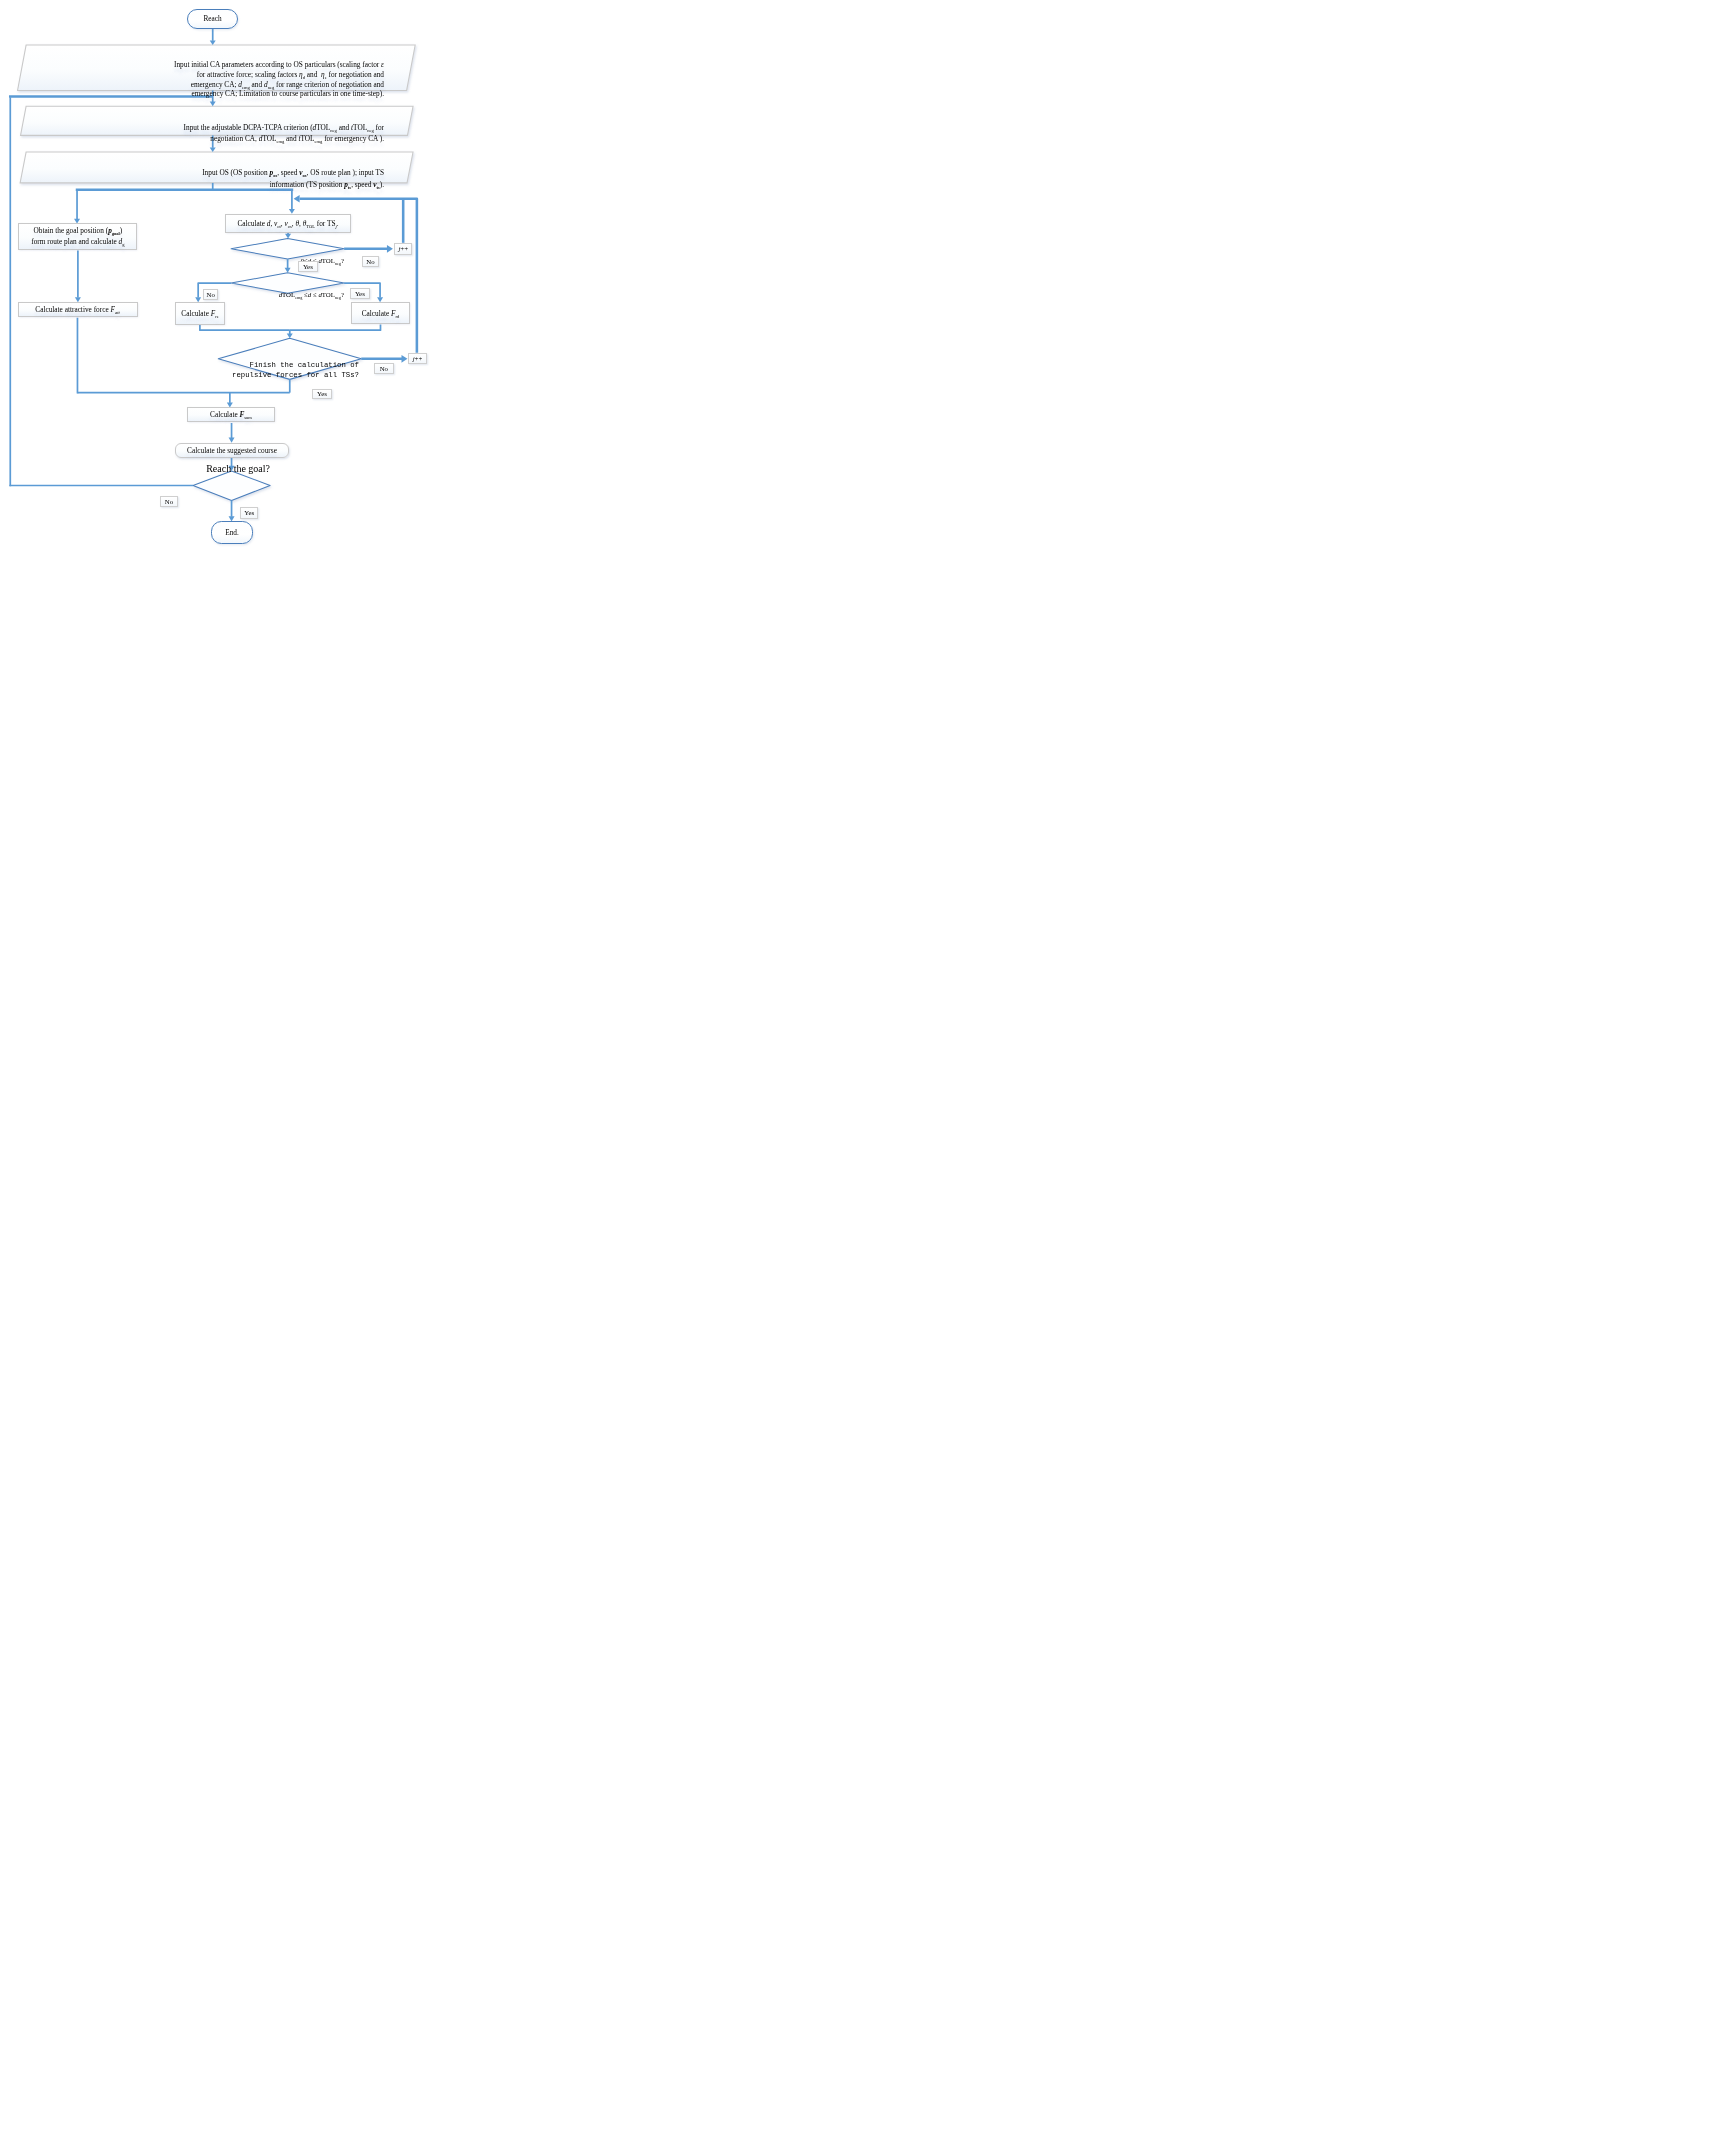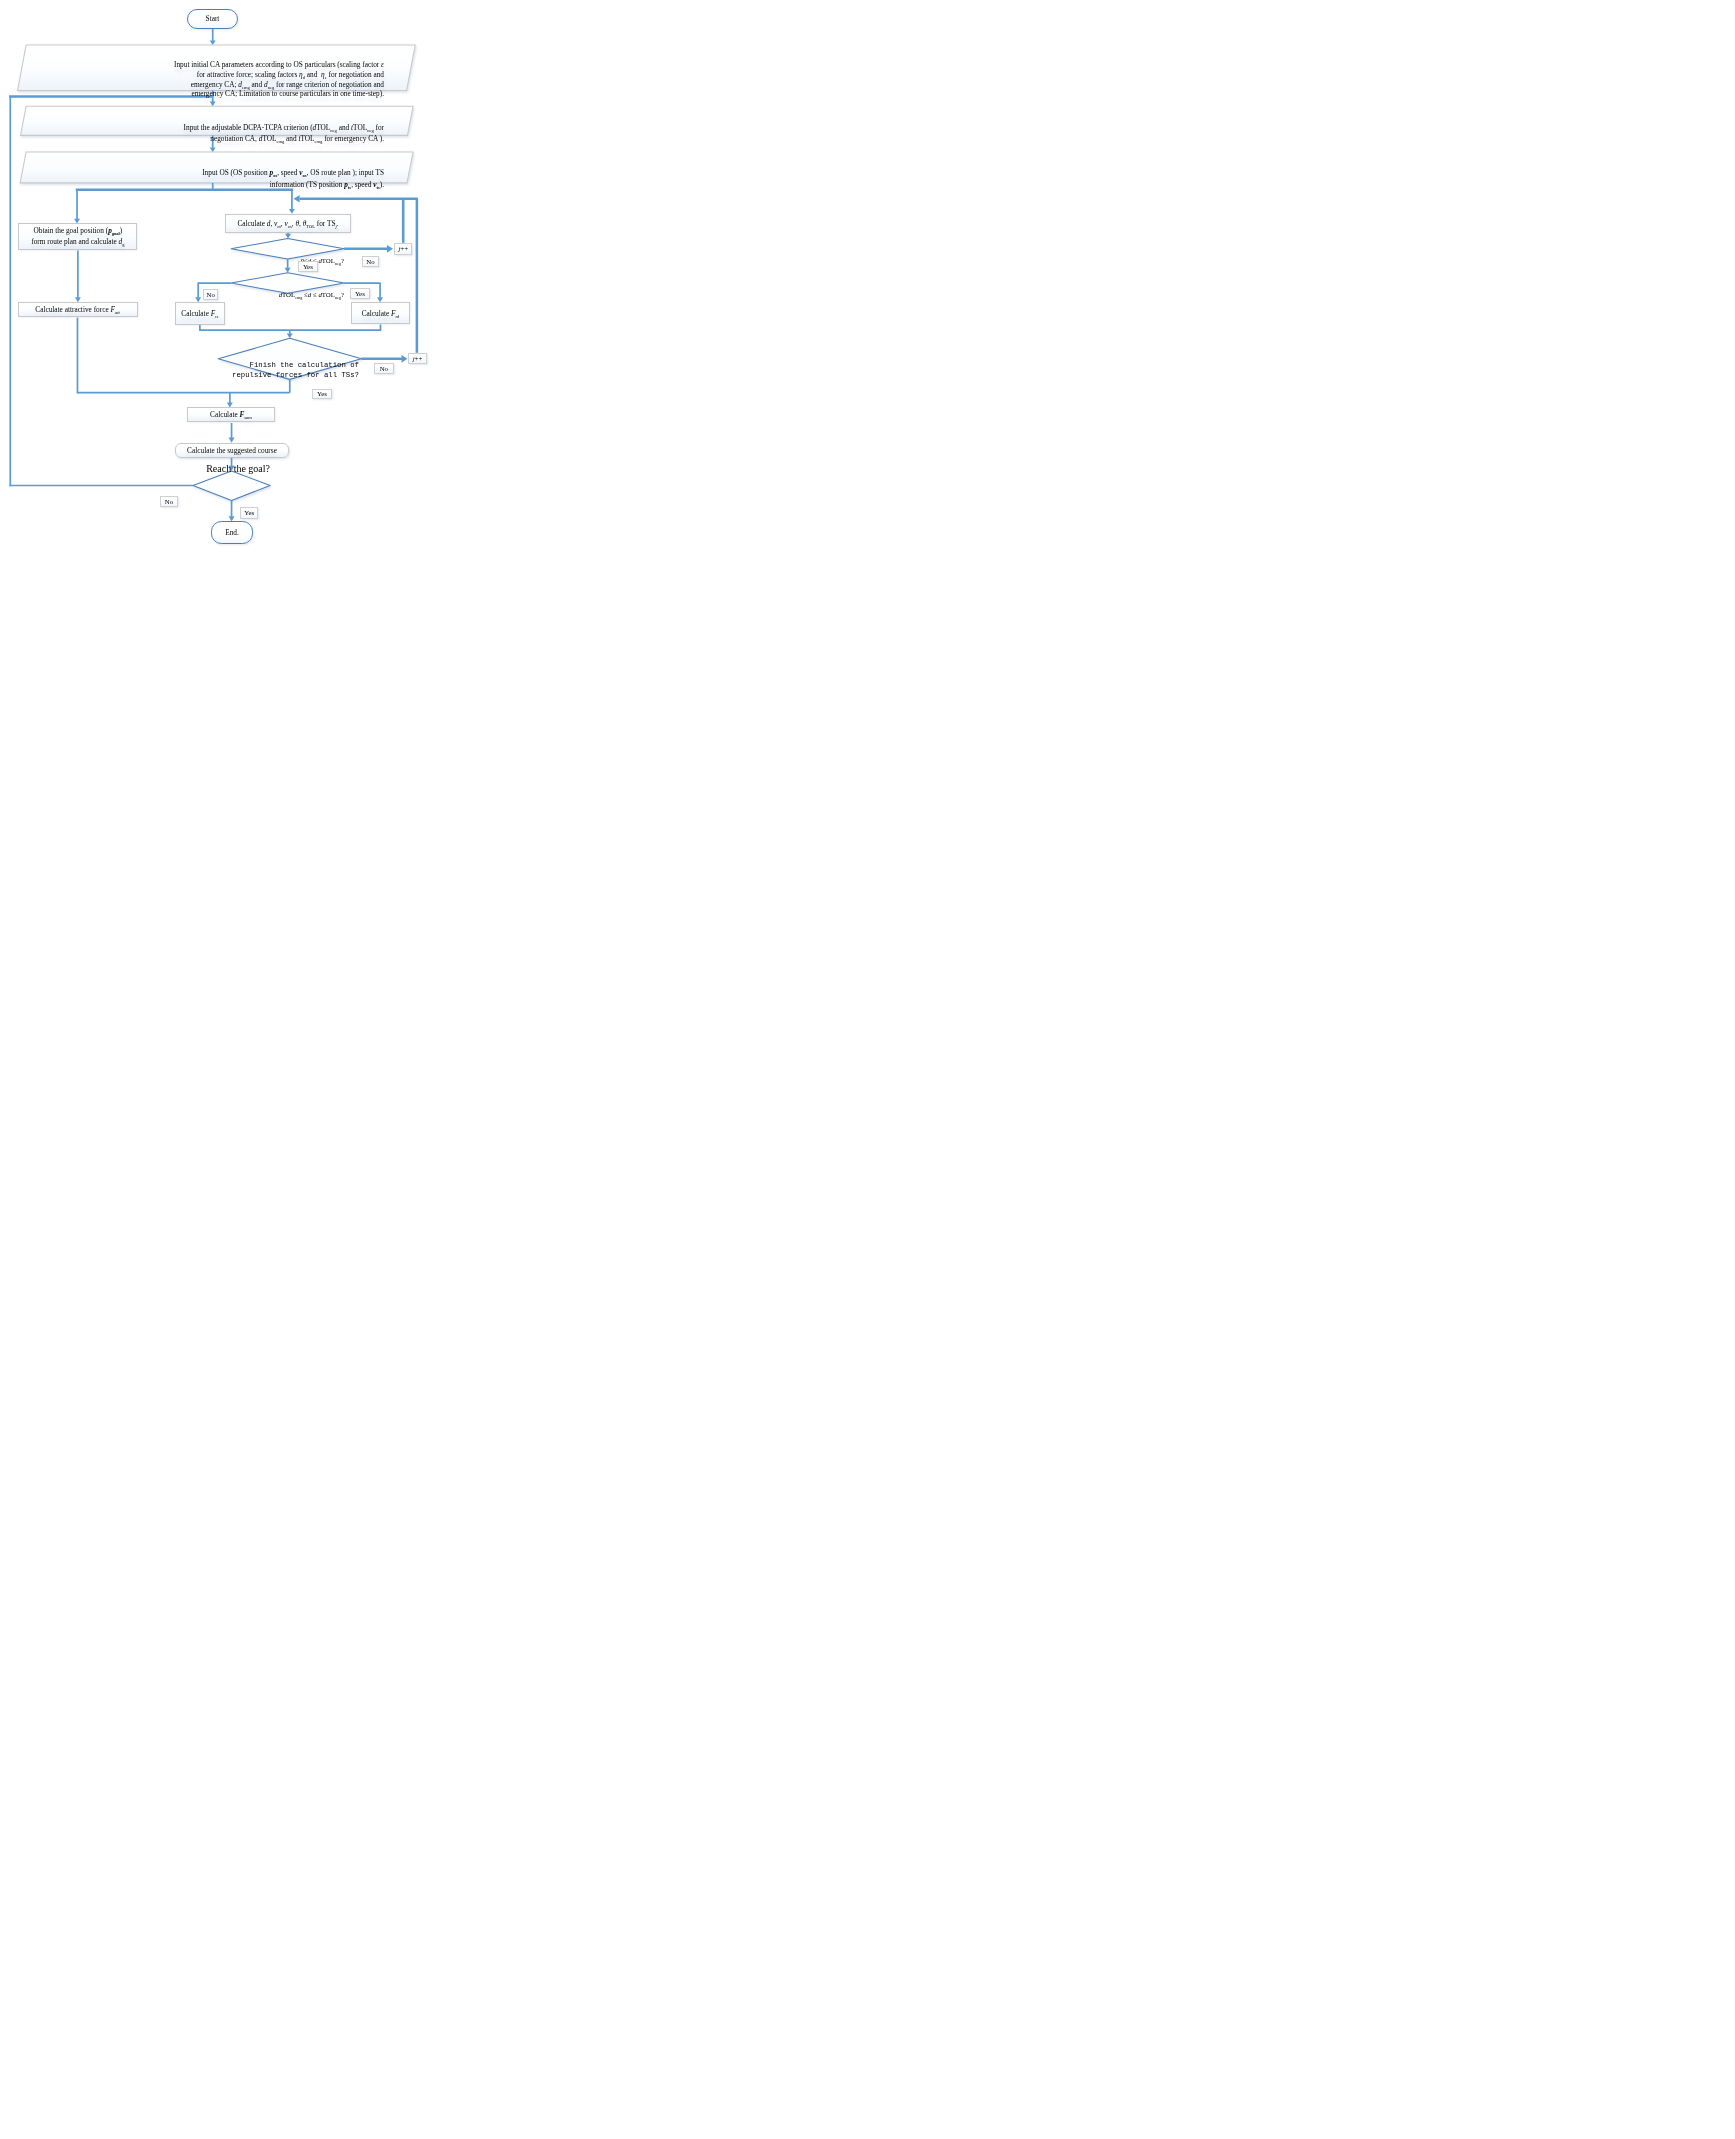--- a/index.html
+++ b/index.html
@@ -119,21 +119,21 @@
       <polygon points="534,1022 548,1022 541,1034"></polygon>
       <polygon points="534,1088 548,1088 541,1100"></polygon>
       <polygon points="534,1206 548,1206 541,1218"></polygon>
       <polygon points="700,455 700,473 686,464"></polygon>
       <polygon points="904,572 904,590 918,581"></polygon>
       <polygon points="938,829 938,847 952,838"></polygon>
     </g>
   </svg>
 
   <div class="node stadium" style="left:187px;top:9px;width:51px;height:19.7px;">
-    <span class="ntext">Start</span>
+    <span class="ntext">Reach</span>
   </div>
 
   <div class="freetext p4 reflect" style="left:50px;top:48px;width:334px;">
     <div>Input initial CA parameters according to OS particulars (scaling factor <i>ε</i></div>
     <div>for attractive force; scaling factors <i>η</i><sub>d</sub> and&nbsp; <i>η</i><sub>e</sub> for negotiation and</div>
     <div>emergency CA; <i>d</i><sub>emg</sub> and <i>d</i><sub>neg</sub> for range criterion of negotiation and</div>
     <div>emergency CA; Limitation to course particulars in one time-step).</div>
   </div>
 
   <div class="freetext p2l reflect" style="left:50px;top:110px;width:334px;">

